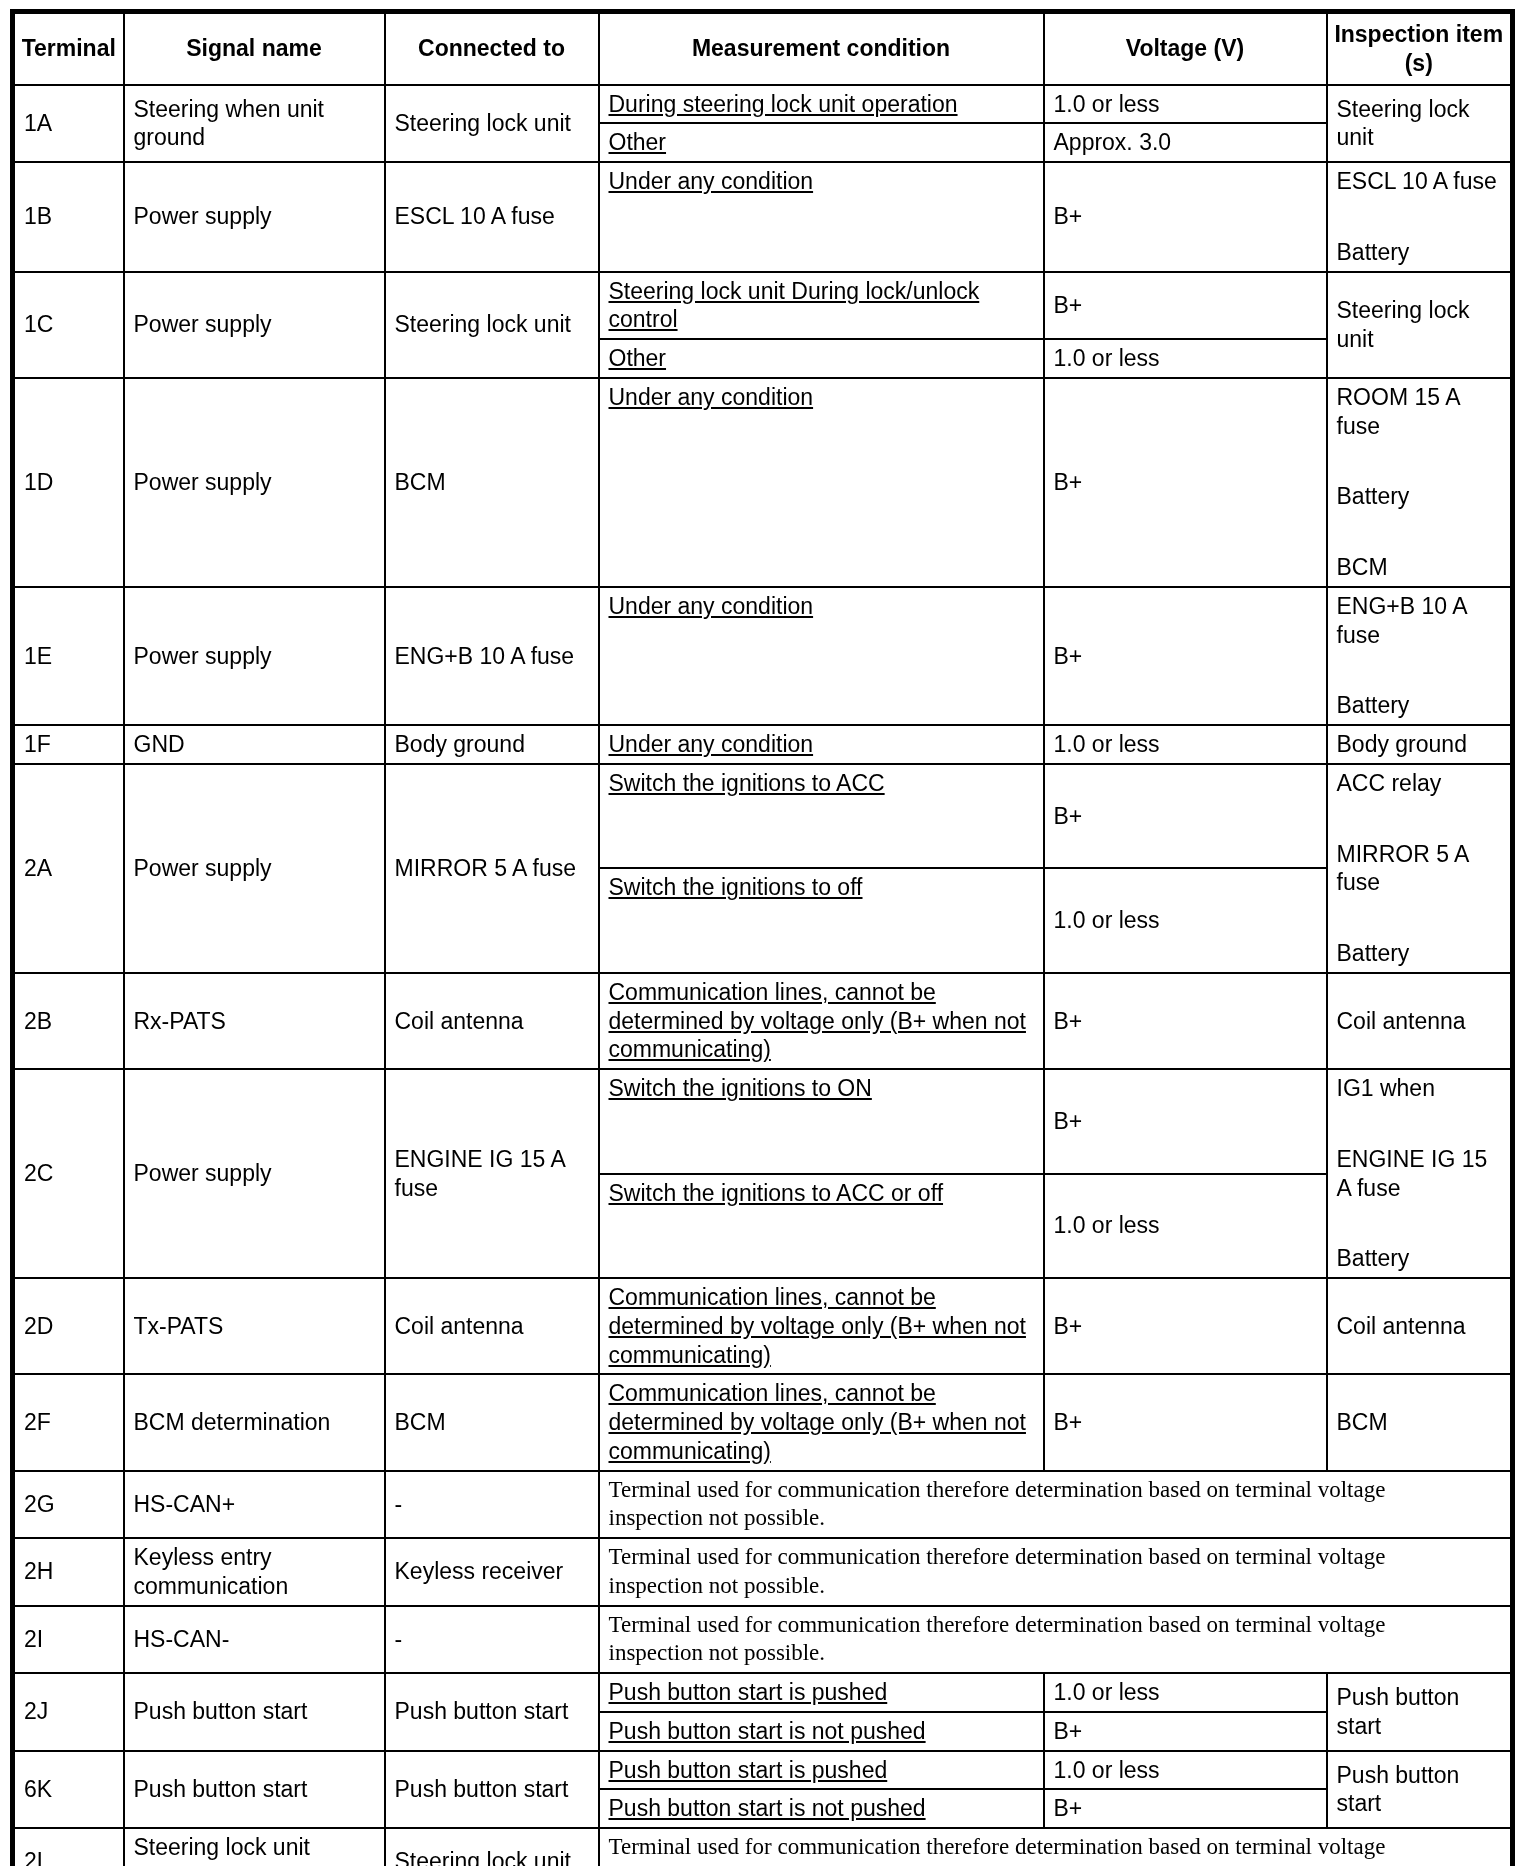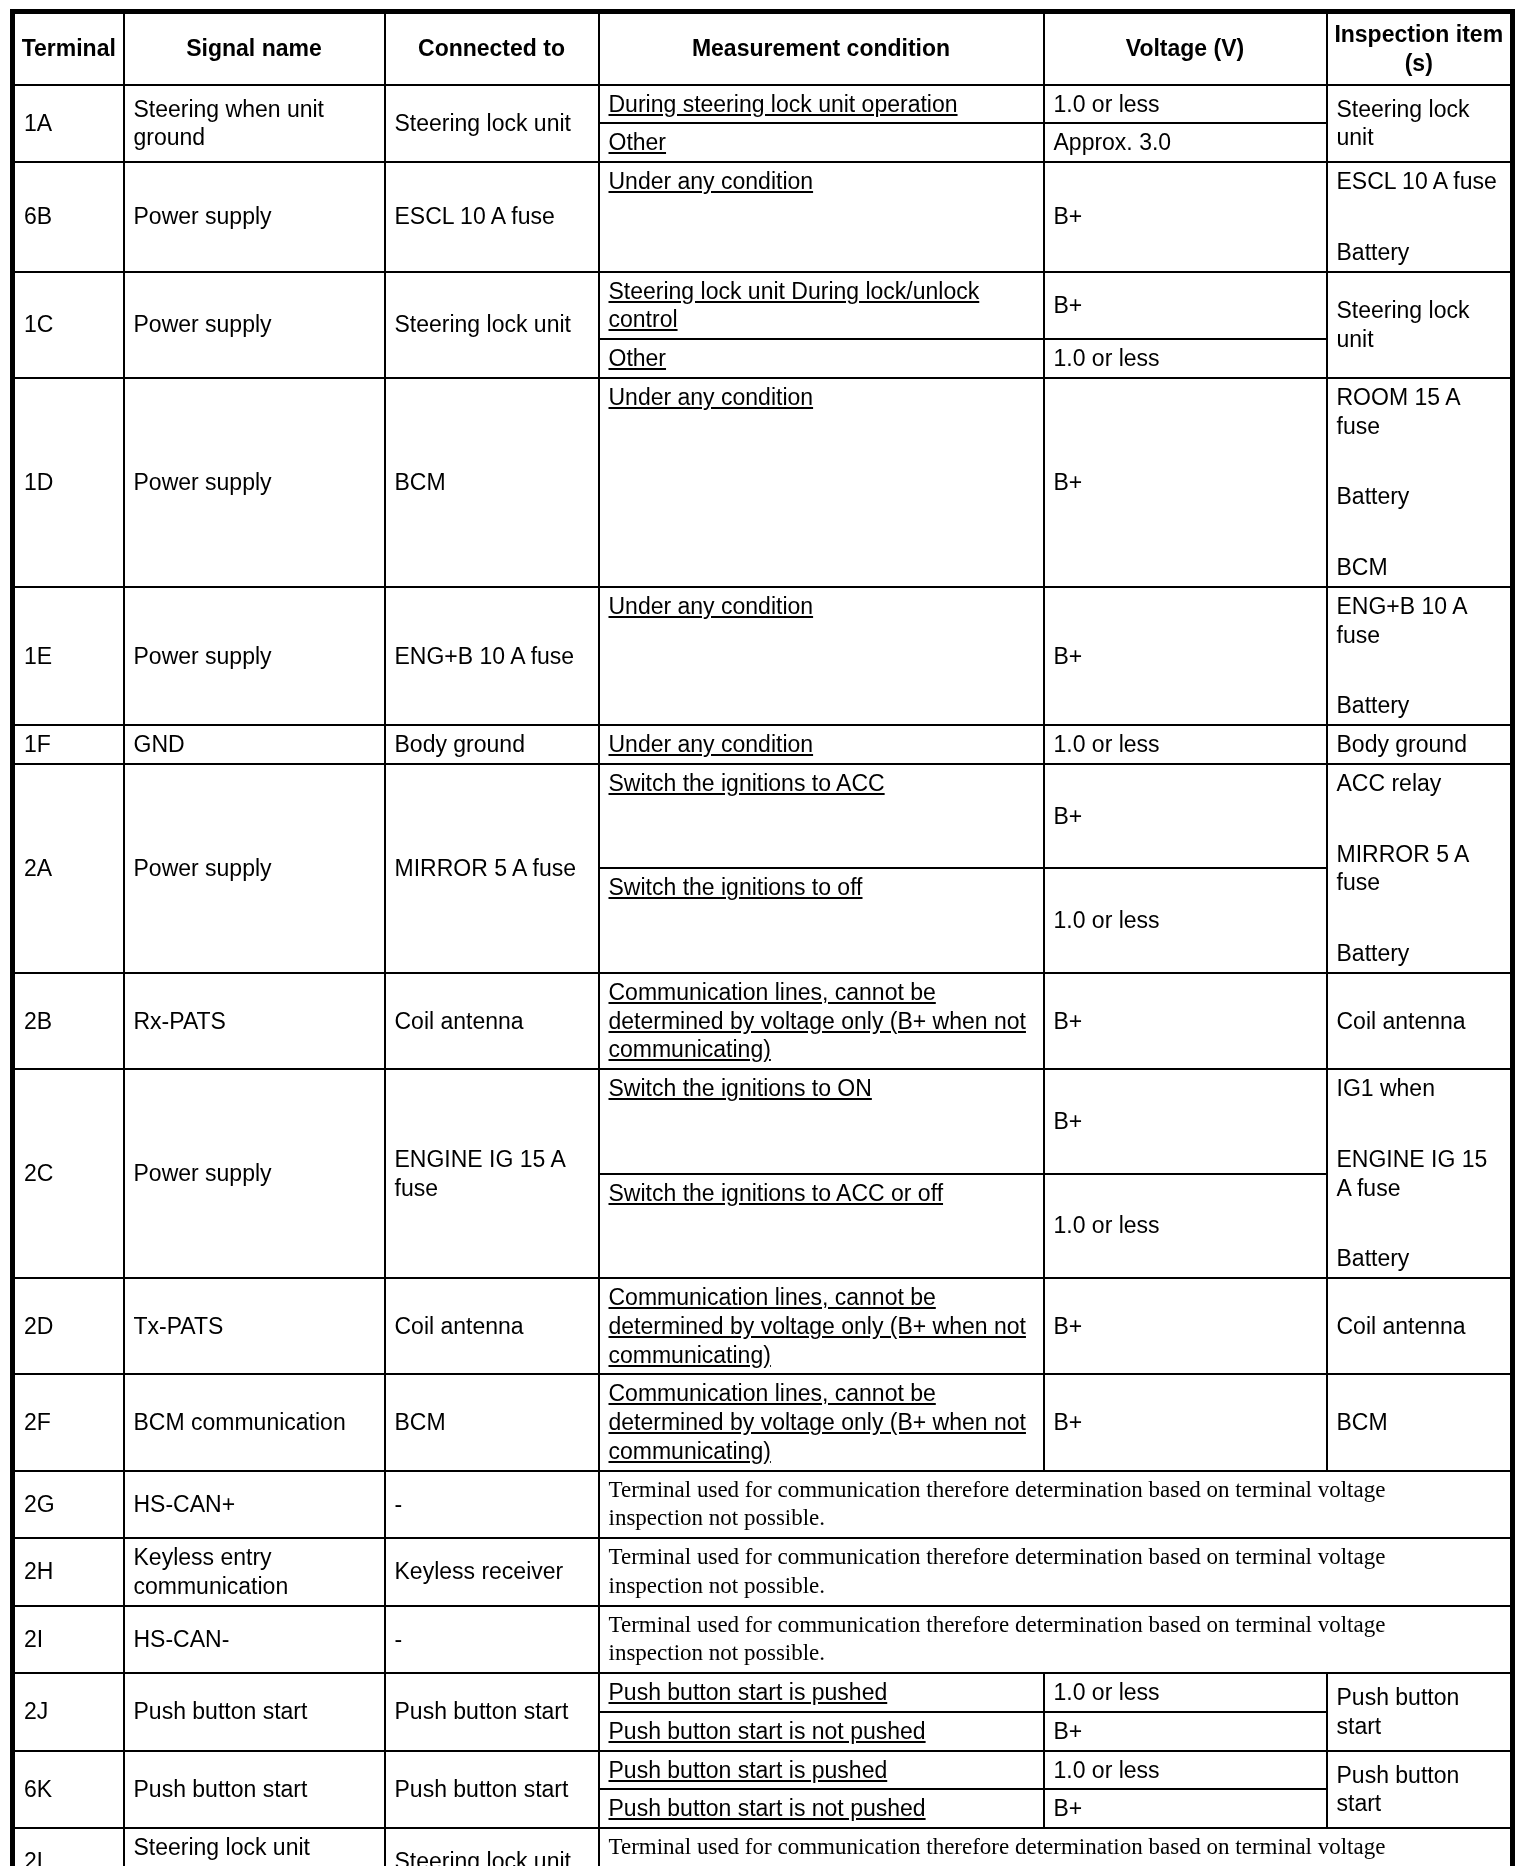--- a/index.html
+++ b/index.html
@@ -97,21 +97,21 @@
           <td class="voltage-cell">1.0 or less</td>
           <td class="inspection-cell" rowspan="2">
             <div class="insp-item">Steering lock unit</div>
           </td>
         </tr>
         <tr>
           <td class="condition-cell">Other</td>
           <td class="voltage-cell">Approx. 3.0</td>
         </tr>
         <tr>
-          <td class="terminal-cell">6B</td>
+          <td class="terminal-cell">1B</td>
           <td class="signal-cell">Power supply</td>
           <td class="connected-cell">ESCL 10 A fuse</td>
           <td class="condition-cell">Under any condition</td>
           <td class="voltage-cell">B+</td>
           <td class="inspection-cell">
             <div class="insp-item">ESCL 10 A fuse</div>
             <div class="insp-item">Battery</div>
           </td>
         </tr>
         <tr>
@@ -208,21 +208,21 @@
           <td class="signal-cell">Tx-PATS</td>
           <td class="connected-cell">Coil antenna</td>
           <td class="condition-cell">Communication lines, cannot be determined by voltage only (B+ when not communicating)</td>
           <td class="voltage-cell">B+</td>
           <td class="inspection-cell">
             <div class="insp-item">Coil antenna</div>
           </td>
         </tr>
         <tr>
           <td class="terminal-cell">2F</td>
-          <td class="signal-cell">BCM communication</td>
+          <td class="signal-cell">BCM determination</td>
           <td class="connected-cell">BCM</td>
           <td class="condition-cell">Communication lines, cannot be determined by voltage only (B+ when not communicating)</td>
           <td class="voltage-cell">B+</td>
           <td class="inspection-cell">
             <div class="insp-item">BCM</div>
           </td>
         </tr>
         <tr>
           <td class="terminal-cell">2G</td>
           <td class="signal-cell">HS-CAN+</td>

